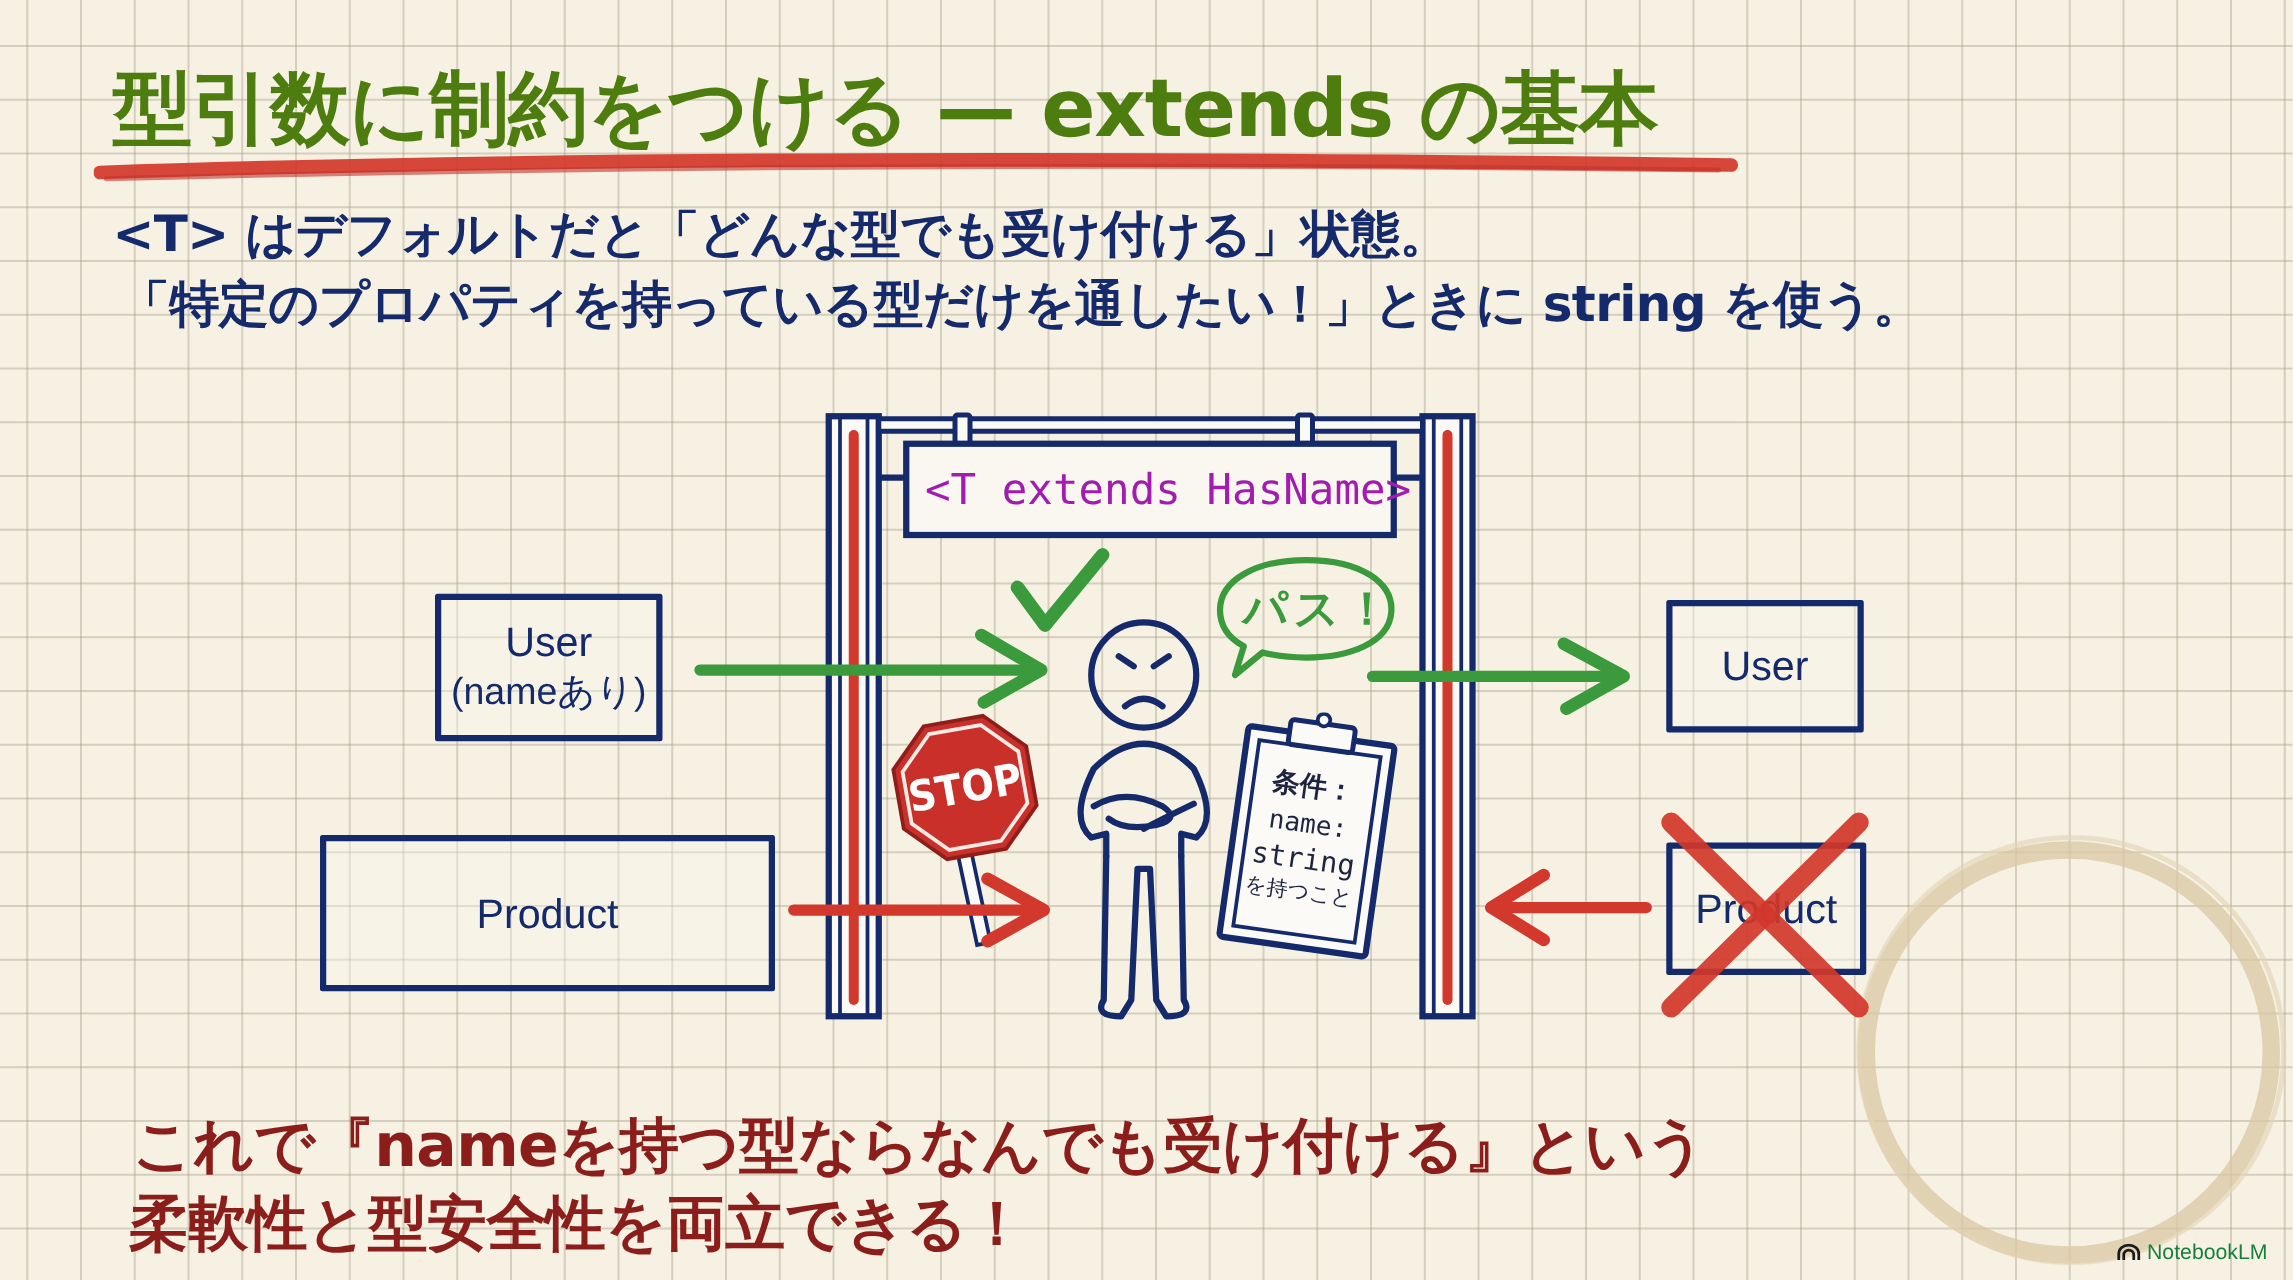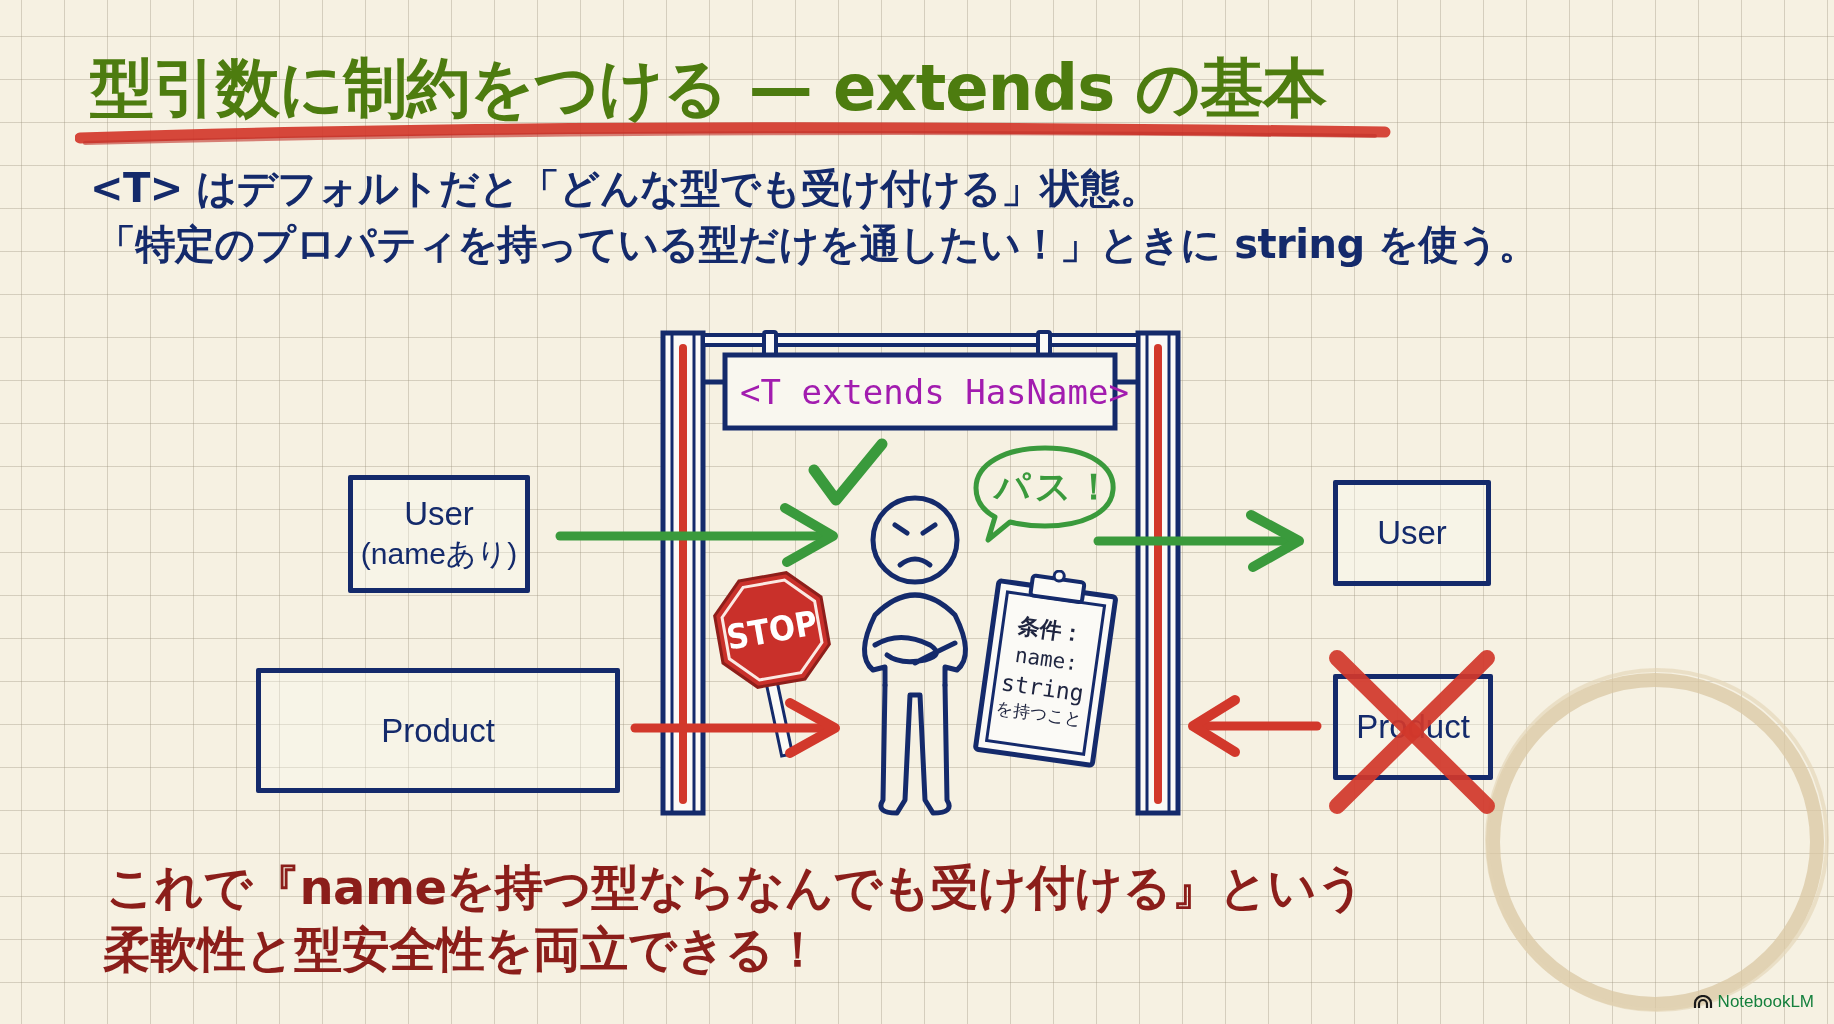--- a/index.html
+++ b/index.html
@@ -17,21 +17,21 @@
   .title {
     left: 90px; top: 50px; font-size: 64px; font-weight: bold; color: #4d7c0f;
     letter-spacing: -1px; white-space: nowrap; line-height: 76px;
   }
   .subtitle {
     font-size: 40px; font-weight: bold; color: #142a6b; white-space: nowrap;
     letter-spacing: -0.5px; line-height: 56px;
   }
   .conclusion {
     font-size: 48px; font-weight: bold; color: #8b1e1a; white-space: nowrap;
-    letter-spacing: -0.5px; line-height: 62px;
+    letter-spacing: -0.5px; line-height: 62px; margin-top: 30px;
   }
   .box {
     border: 5px solid #142a6b; border-radius: 2px; background: rgba(250,248,240,0.35);
     display: flex; flex-direction: column; align-items: center; justify-content: center;
     color: #142a6b; font-family: Liberation Sans, sans-serif; box-sizing: border-box;
   }
   .box .main { font-size: 33px; line-height: 40px; }
   .box .sub { font-size: 30px; line-height: 40px; }
   .sign-text {
     font-family: "DejaVu Sans Mono", monospace; font-size: 34px; color: #a21caf;

